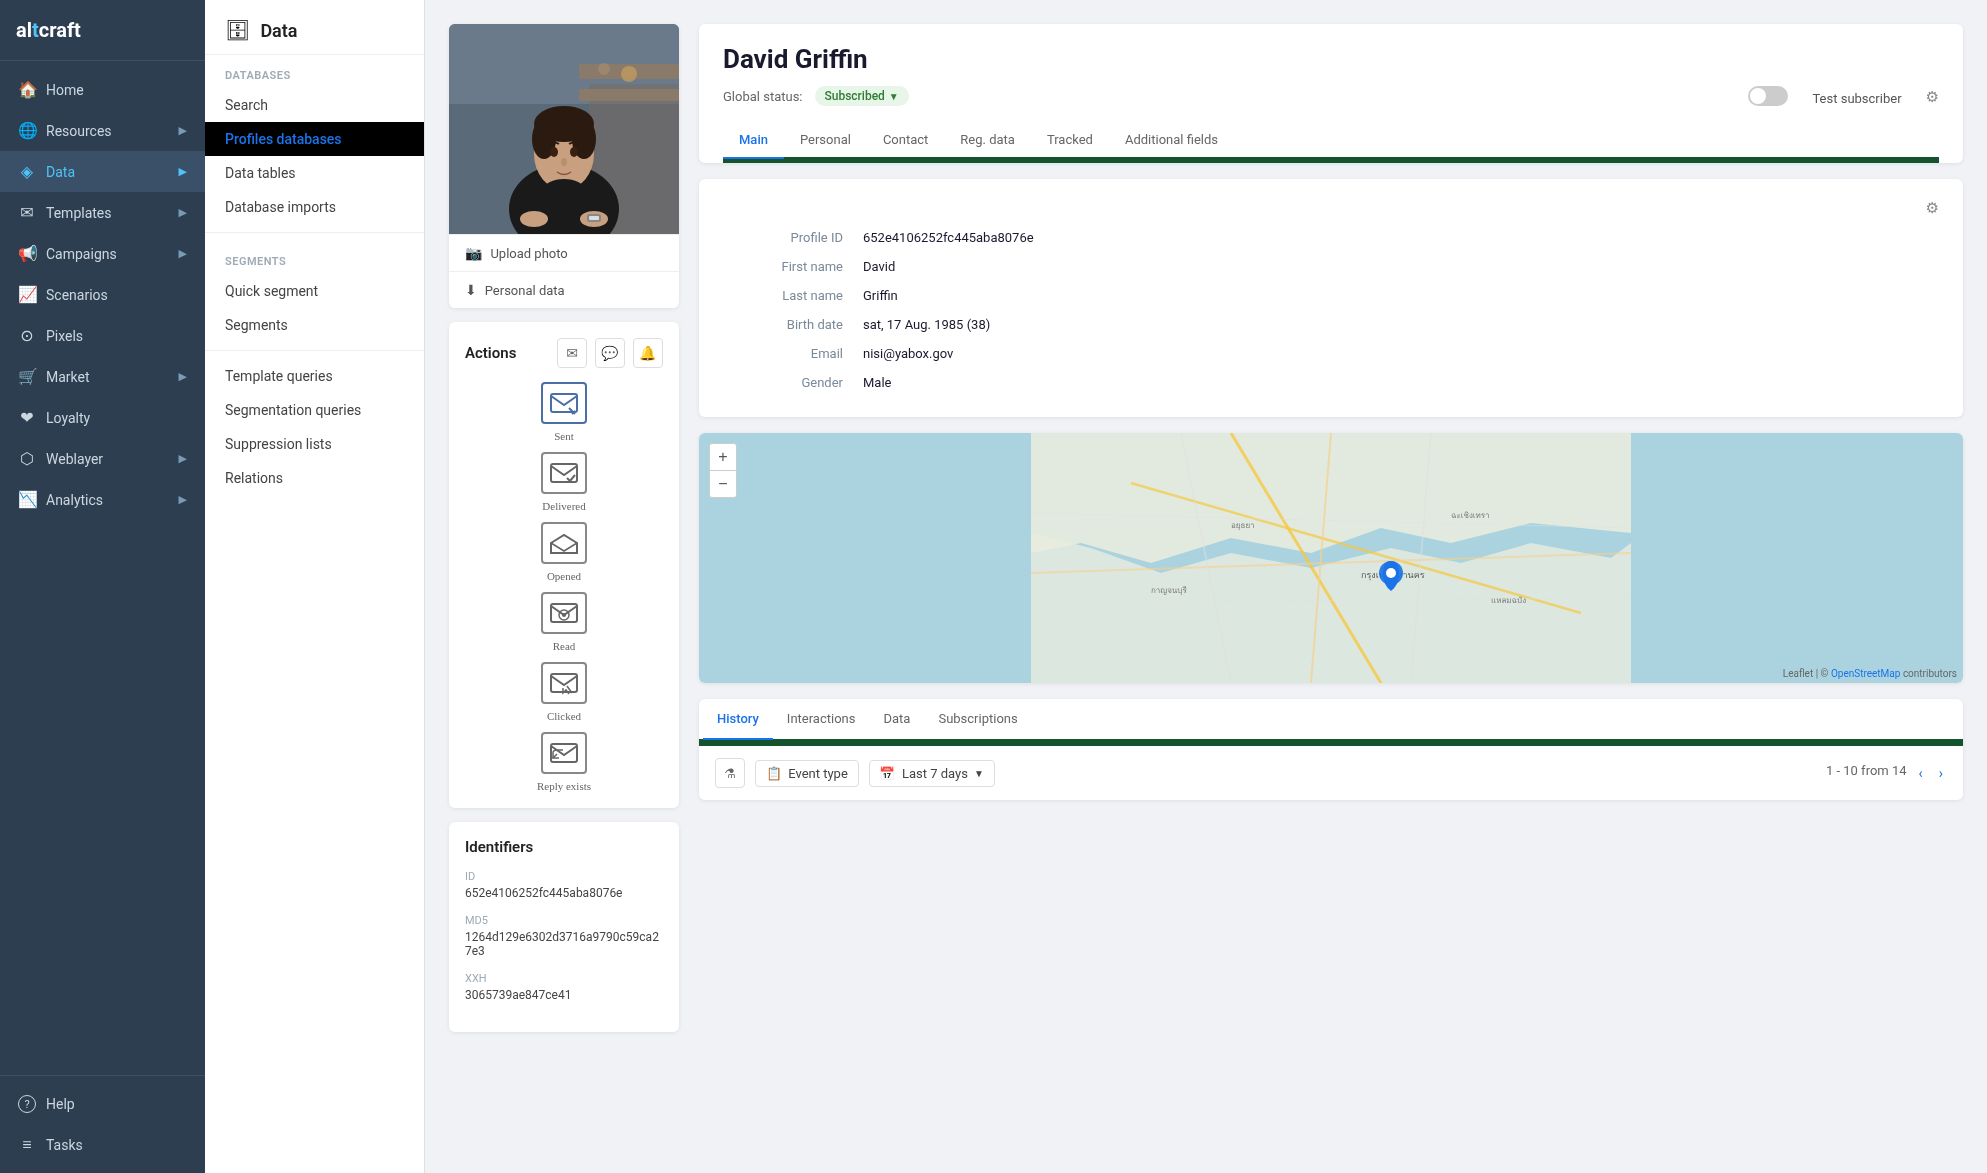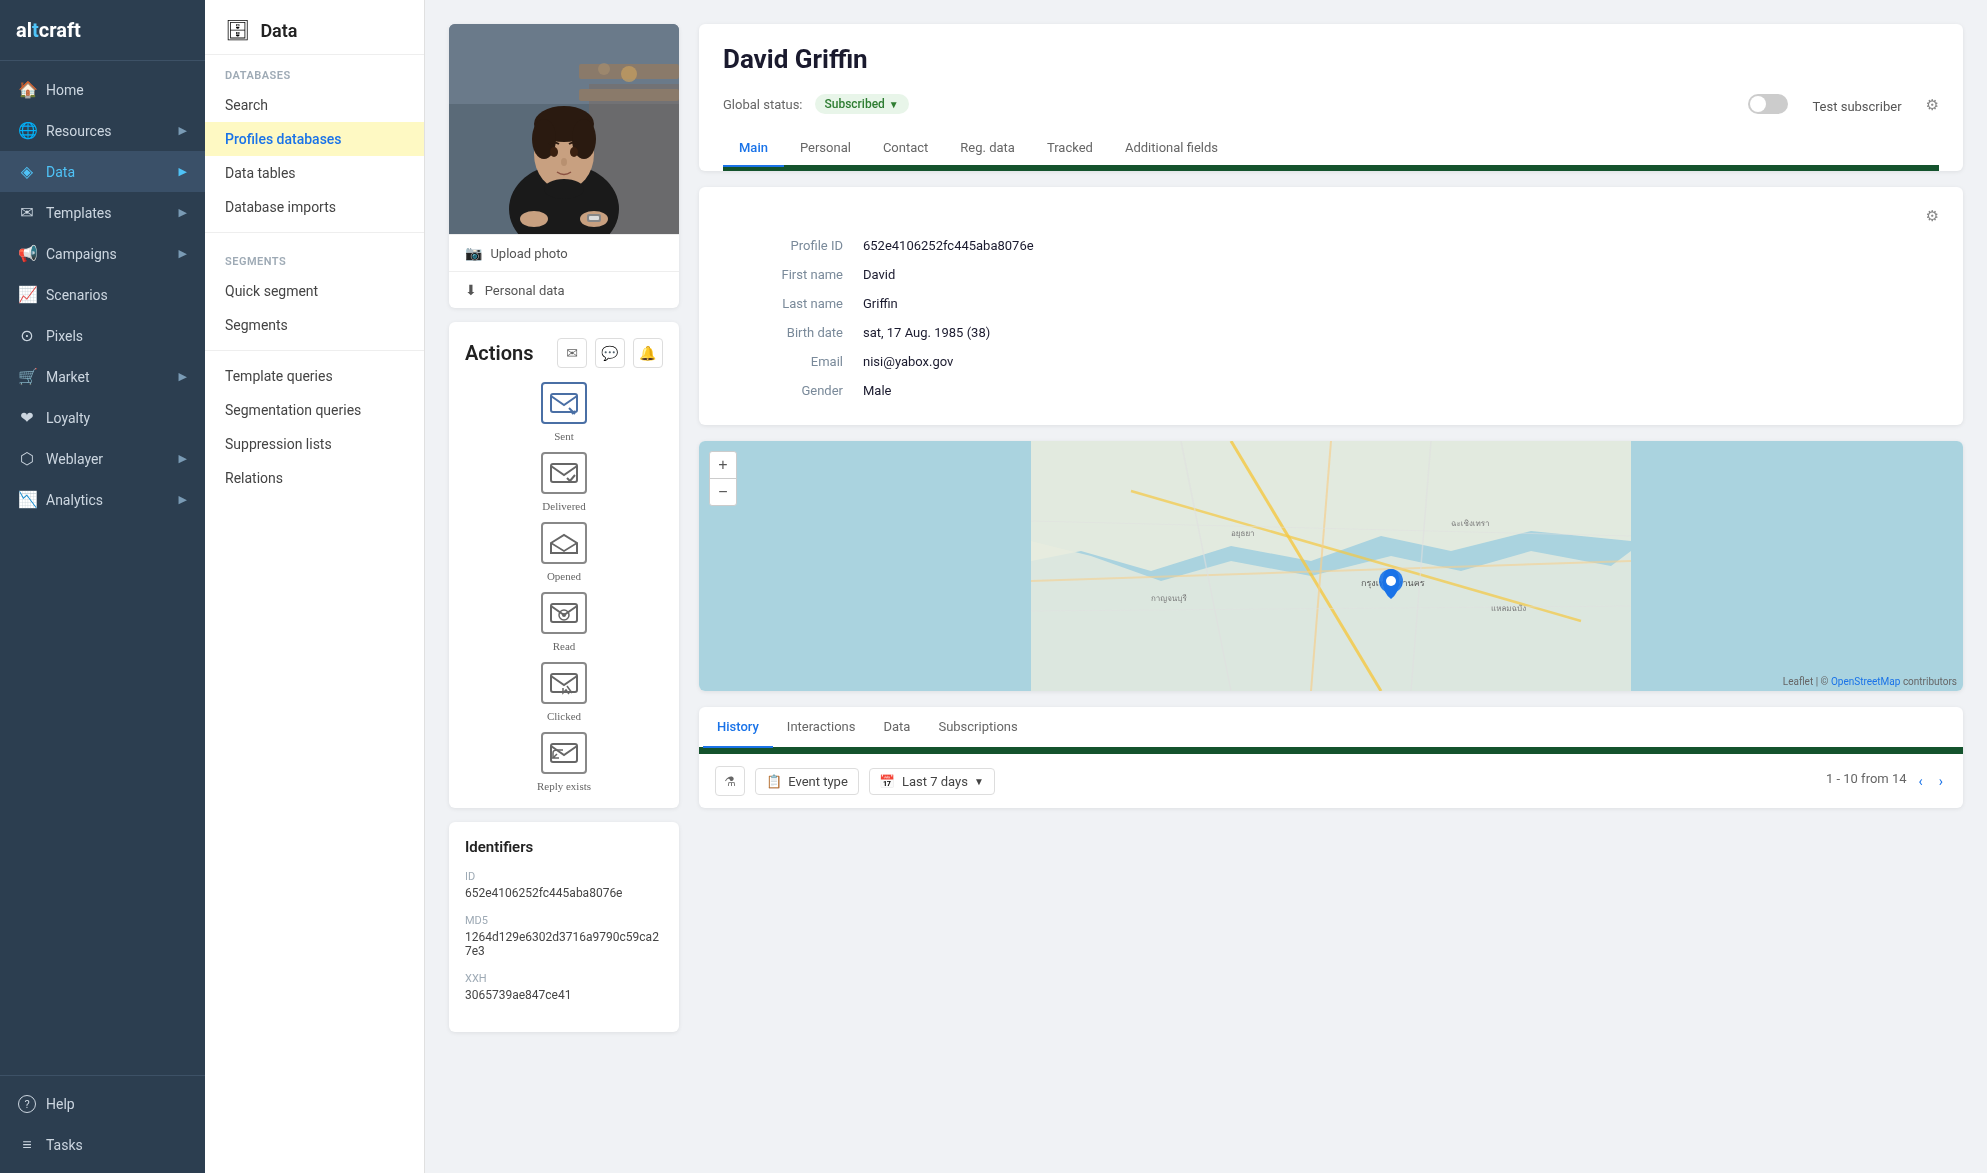--- a/index.html
+++ b/index.html
@@ -70,21 +70,21 @@
       letter-spacing: 0.5px;
     }
     .nav-link {
       display: block;
       padding: 9px 20px;
       font-size: 14px;
       color: #444;
       cursor: pointer;
       transition: background 0.1s;
     }
-    .nav-link.active { background: #fef9c3; color: #1a73e8; font-weight: 500; }
+    .nav-link.active { background: #000000; color: #1a73e8; font-weight: 500; }
     .nav-divider { border: none; border-top: 1px solid #eee; margin: 8px 0; }
 
     
     .main-content {
       flex: 1;
       overflow-y: auto;
       display: flex;
       flex-direction: column;
       height: 100vh;
     }
@@ -150,21 +150,21 @@
       border-radius: 6px;
       padding: 16px;
       box-shadow: 0 1px 4px rgba(0,0,0,0.08);
     }
     .actions-header {
       display: flex;
       align-items: center;
       justify-content: space-between;
       margin-bottom: 14px;
     }
-    .actions-title { font-size: 20px; font-weight: 600; color: #222; }
+    .actions-title { font-size: 15px; font-weight: 600; color: #222; }
     .actions-icons { display: flex; gap: 8px; }
     .action-icon-btn {
       width: 30px; height: 30px;
       border: 1px solid #ddd;
       border-radius: 4px;
       display: flex; align-items: center; justify-content: center;
       cursor: pointer;
       font-size: 14px;
       color: #666;
     }
@@ -217,21 +217,21 @@
     .profile-header-card {
       background: #fff;
       border-radius: 6px;
       padding: 20px 24px 0;
       box-shadow: 0 1px 4px rgba(0,0,0,0.08);
     }
     .profile-name-row {
       display: flex;
       align-items: center;
       justify-content: space-between;
-      margin-bottom: 20px;
+      margin-bottom: 12px;
     }
     .profile-name { font-size: 26px; font-weight: 700; color: #1a1a2e; }
     .profile-status-row {
       display: flex;
       align-items: center;
       gap: 12px;
       margin-bottom: 16px;
     }
     .status-label { font-size: 13px; color: #666; }
     .status-badge {

